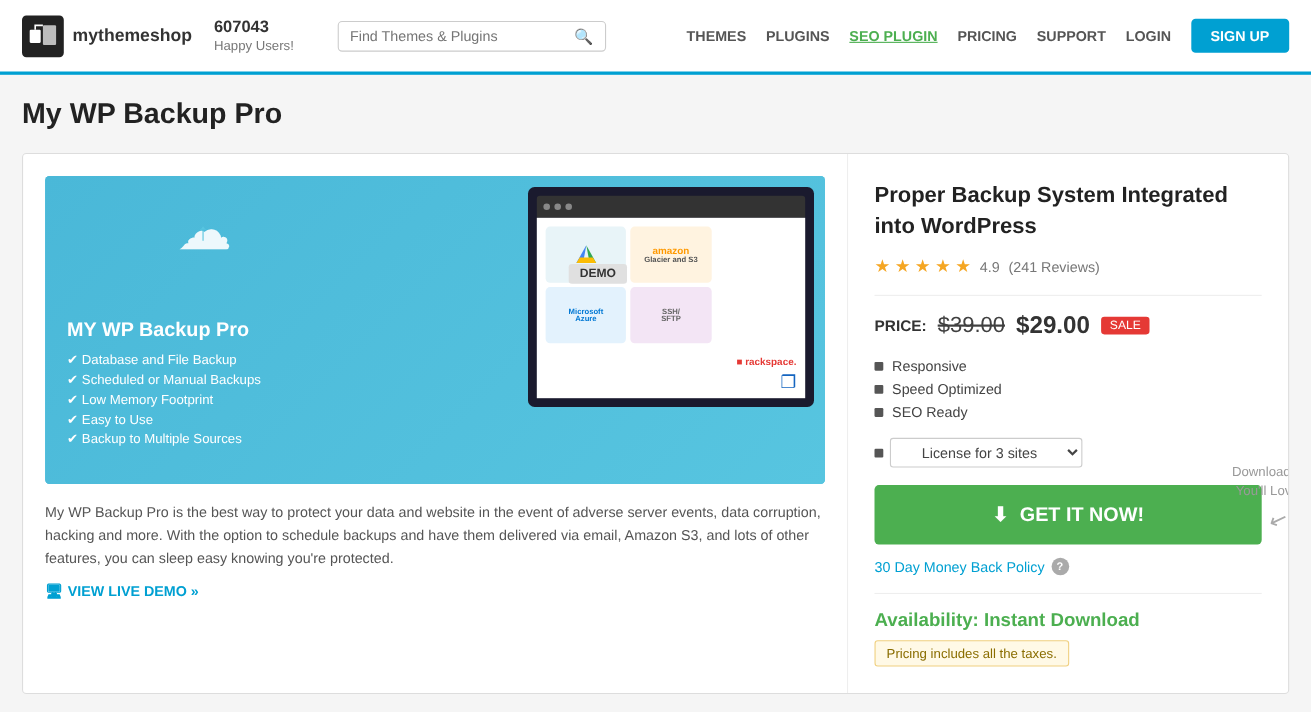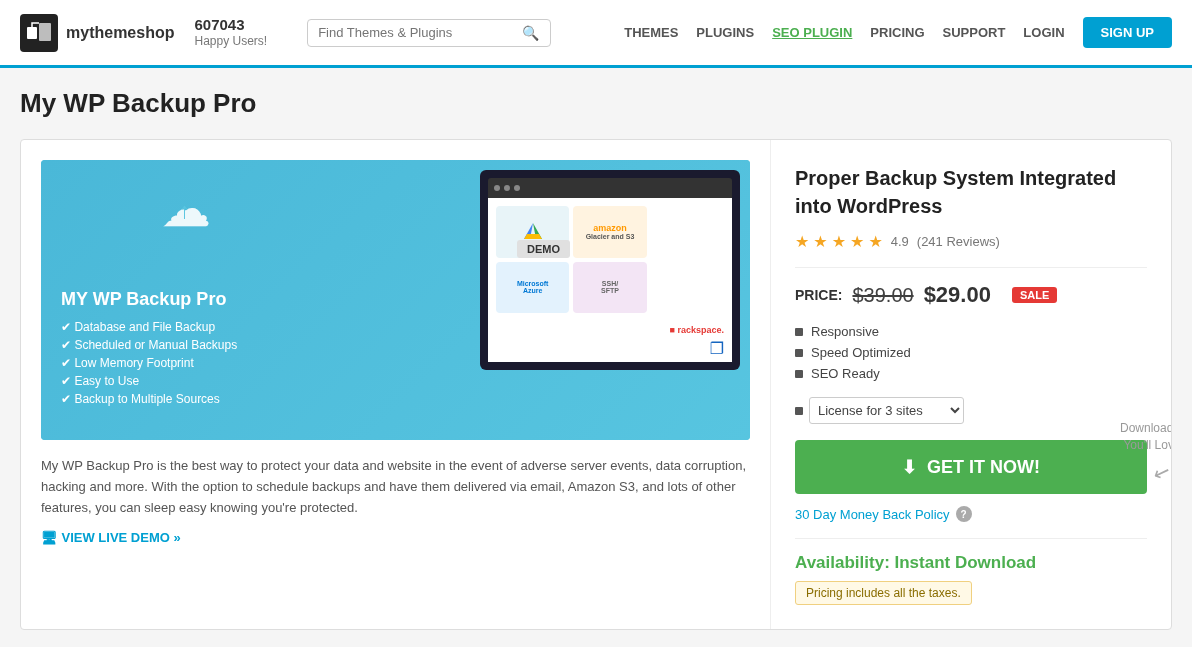--- a/index.html
+++ b/index.html
@@ -295,24 +295,23 @@
     }
     .price-current {
       font-size: 22px;
       font-weight: bold;
       color: #333;
     }
     .sale-badge {
       background: #e53935;
       color: #fff;
       font-size: 11px;
-      font-weight: bold;
+      font-weight: normal;
       padding: 2px 8px;
       border-radius: 3px;
-      margin-left: 11px;
     }
     .features-list {
       list-style: none;
       margin-bottom: 16px;
     }
     .features-list li {
       display: flex;
       align-items: center;
       gap: 8px;
       font-size: 13px;
@@ -332,21 +331,21 @@
       margin-bottom: 16px;
     }
     .license-bullet {
       width: 8px; height: 8px;
       background: #555;
       border-radius: 1px;
     }
     .license-select {
       border: 1px solid #ccc;
       border-radius: 3px;
-      padding: 4px 24px 4px 4px;
+      padding: 4px 24px 4px 24px;
       font-size: 13px;
       color: #444;
       background: #fff;
       cursor: pointer;
       appearance: auto;
     }
     .cta-area {
       position: relative;
       margin-bottom: 12px;
     }

